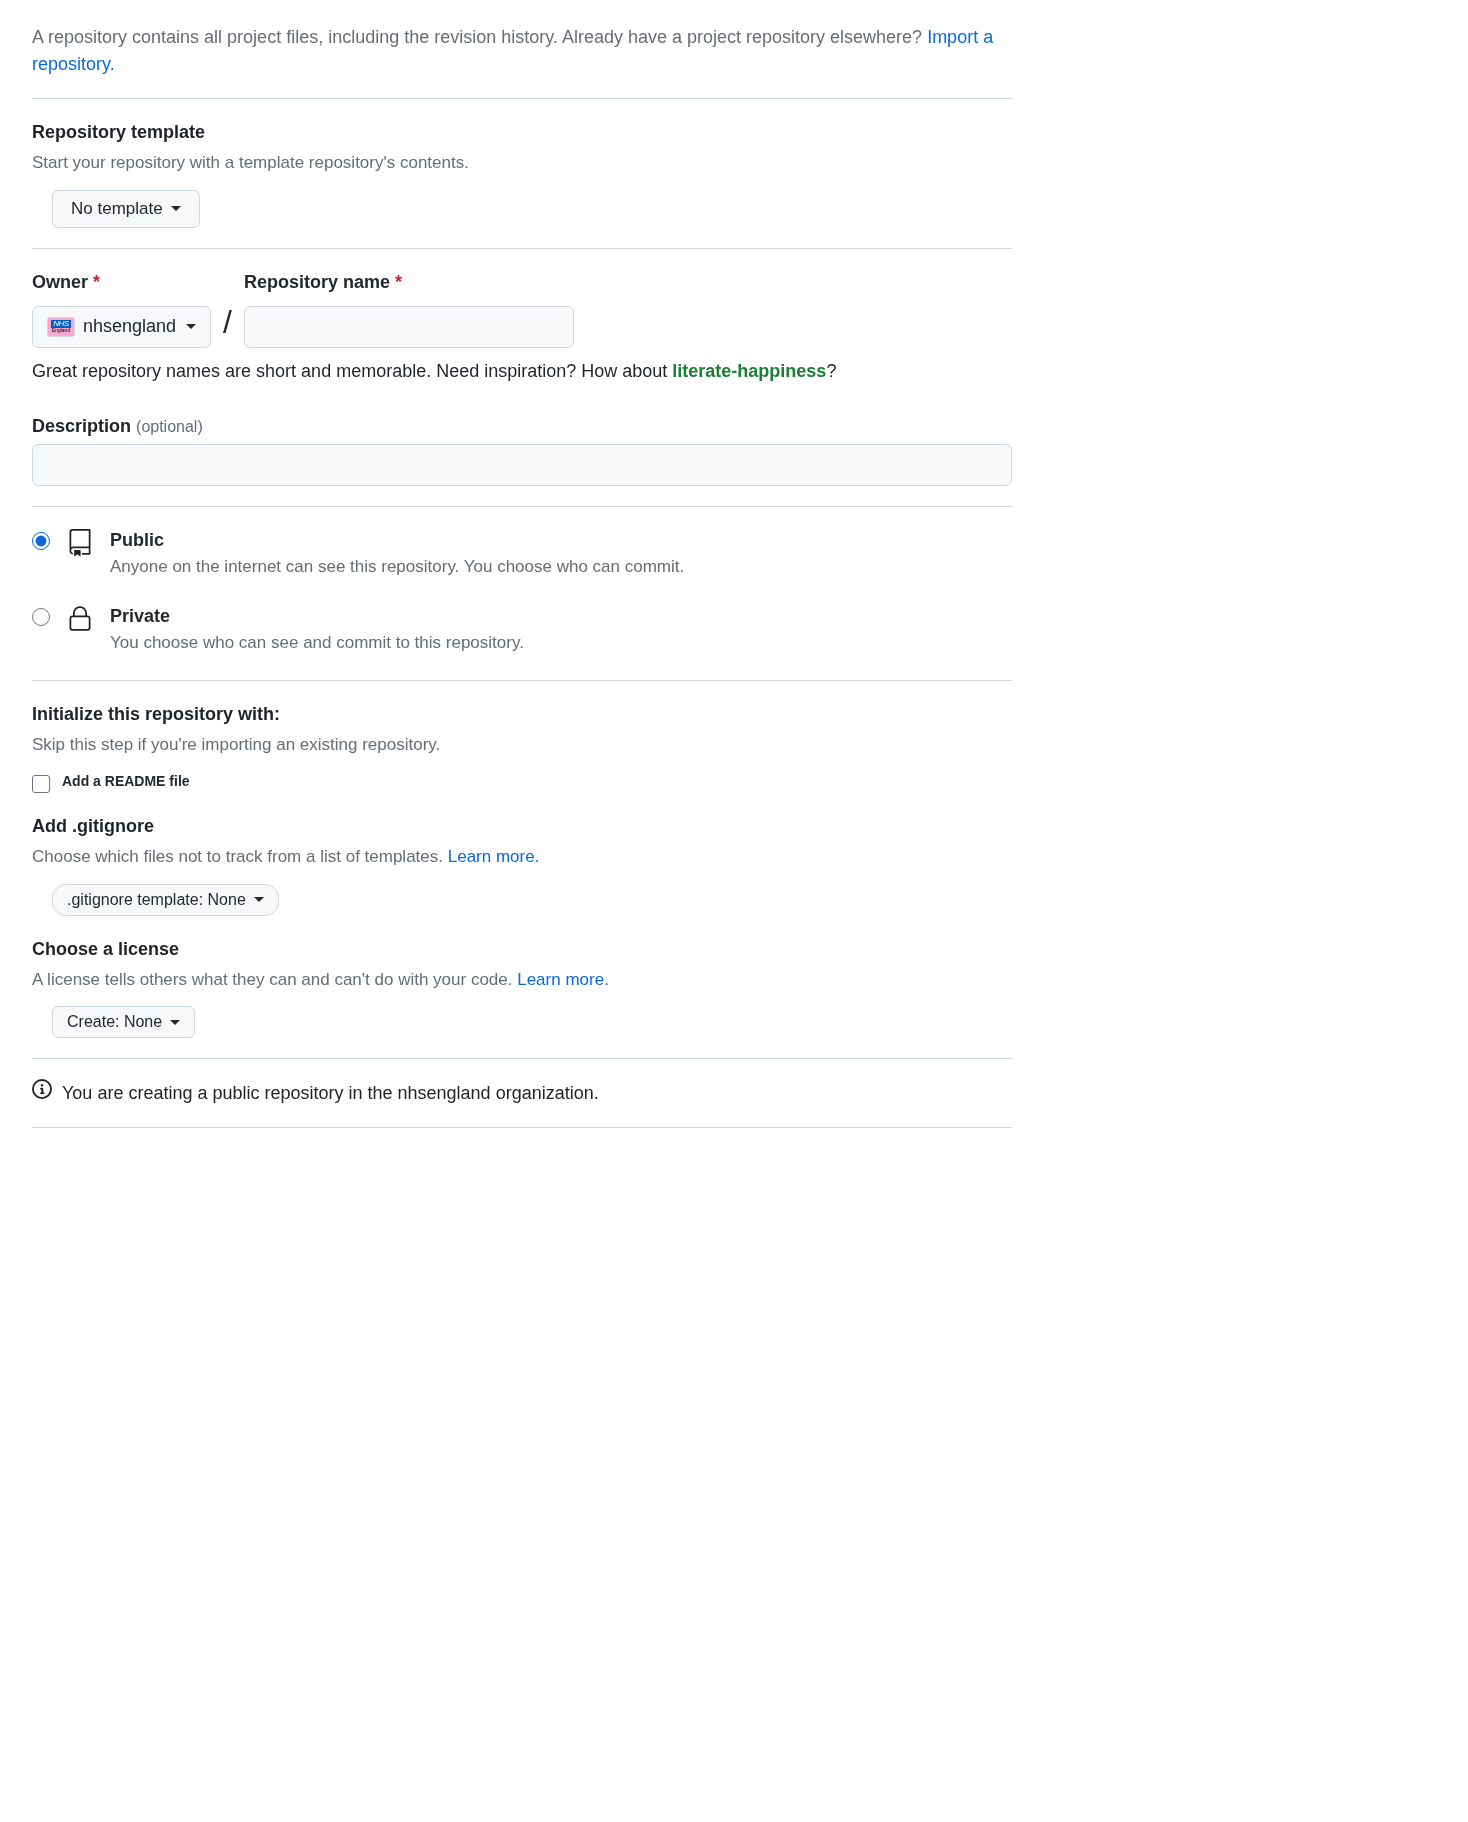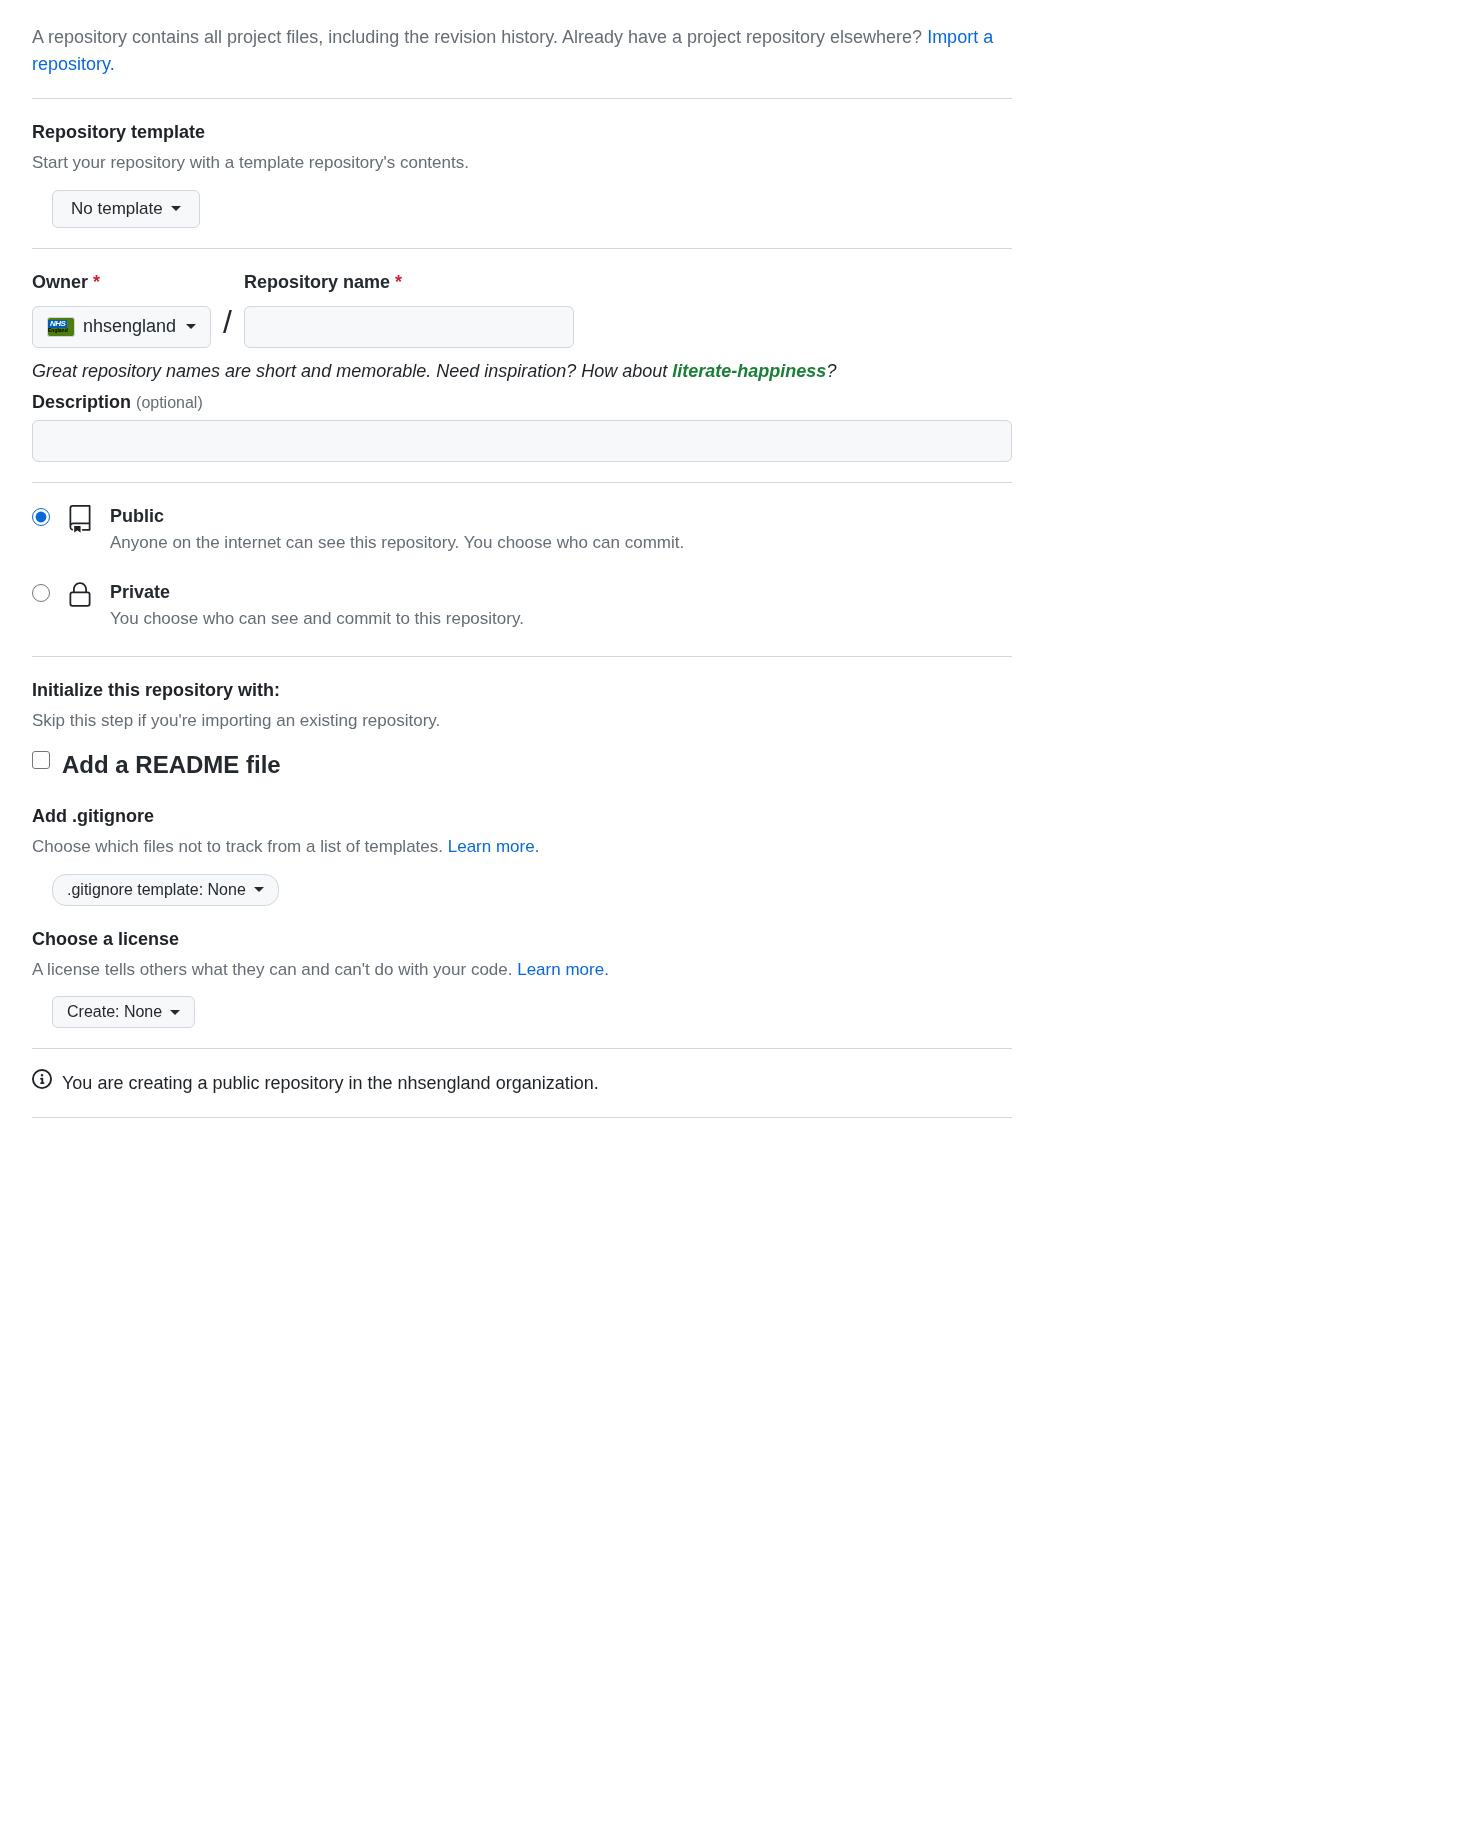--- a/index.html
+++ b/index.html
@@ -99,46 +99,45 @@
       color: #24292f;
       background: #f6f8fa;
       border: 1px solid #d0d7de;
       border-radius: 6px;
       cursor: pointer;
       gap: 8px;
       height: 42px;
     }
     .avatar {
       width: 28px; height: 20px;
-      background: #4d7c0f;
+      background: #f9a8d4;
       border: 1px solid #d0d7de;
       border-radius: 3px;
       display: flex;
       flex-direction: column;
-      align-items: flex-start;
+      align-items: center;
       justify-content: center;
       font-size: 7px;
-      font-weight: 700;
+      font-weight: 400;
       line-height: 1;
       color: #003087;
     }
     .avatar .nhs-box {
       background: #005eb8;
       color: #fff;
       padding: 0px 2px;
       font-style: italic;
       font-size: 8px;
       letter-spacing: -0.5px;
     }
     .avatar .eng { font-size: 5px; color: #000; }
     .hint {
       font-size: 18px;
       color: #1f2328;
-      margin-bottom: 4px;
-      font-style: italic;
+      margin-bottom: 28px;
     }
     .suggestion { color: #1a7f37; font-weight: 600; }
     .optional { color: #656d76; font-weight: 400; font-size: 16px; }
     .desc-input {
       width: 100%;
       padding: 8px 12px;
       font-size: 16px;
       border: 1px solid #d0d7de;
       border-radius: 6px;
       background: #f6f8fa;
@@ -175,21 +174,21 @@
       width: 18px; height: 18px;
       margin-top: 4px;
       cursor: pointer;
       appearance: none;
       border: 1.5px solid #6e7781;
       border-radius: 3px;
       background: #fff;
     }
     .checkbox-input:checked { background: #0969da; border-color: #0969da; }
     .checkbox-content { flex: 1; }
-    .checkbox-title { font-weight: 600; font-size: 24px; }
+    .checkbox-title { font-weight: 600; font-size: 14px; }
     .checkbox-desc { color: #656d76; font-size: 17px; }
     .checkbox-desc a, .section-desc a { color: #0969da; text-decoration: none; }
     .section-block { margin-bottom: 20px; }
     .info-row {
       display: flex;
       align-items: center;
       gap: 10px;
       font-size: 18px;
       color: #1f2328;
     }

